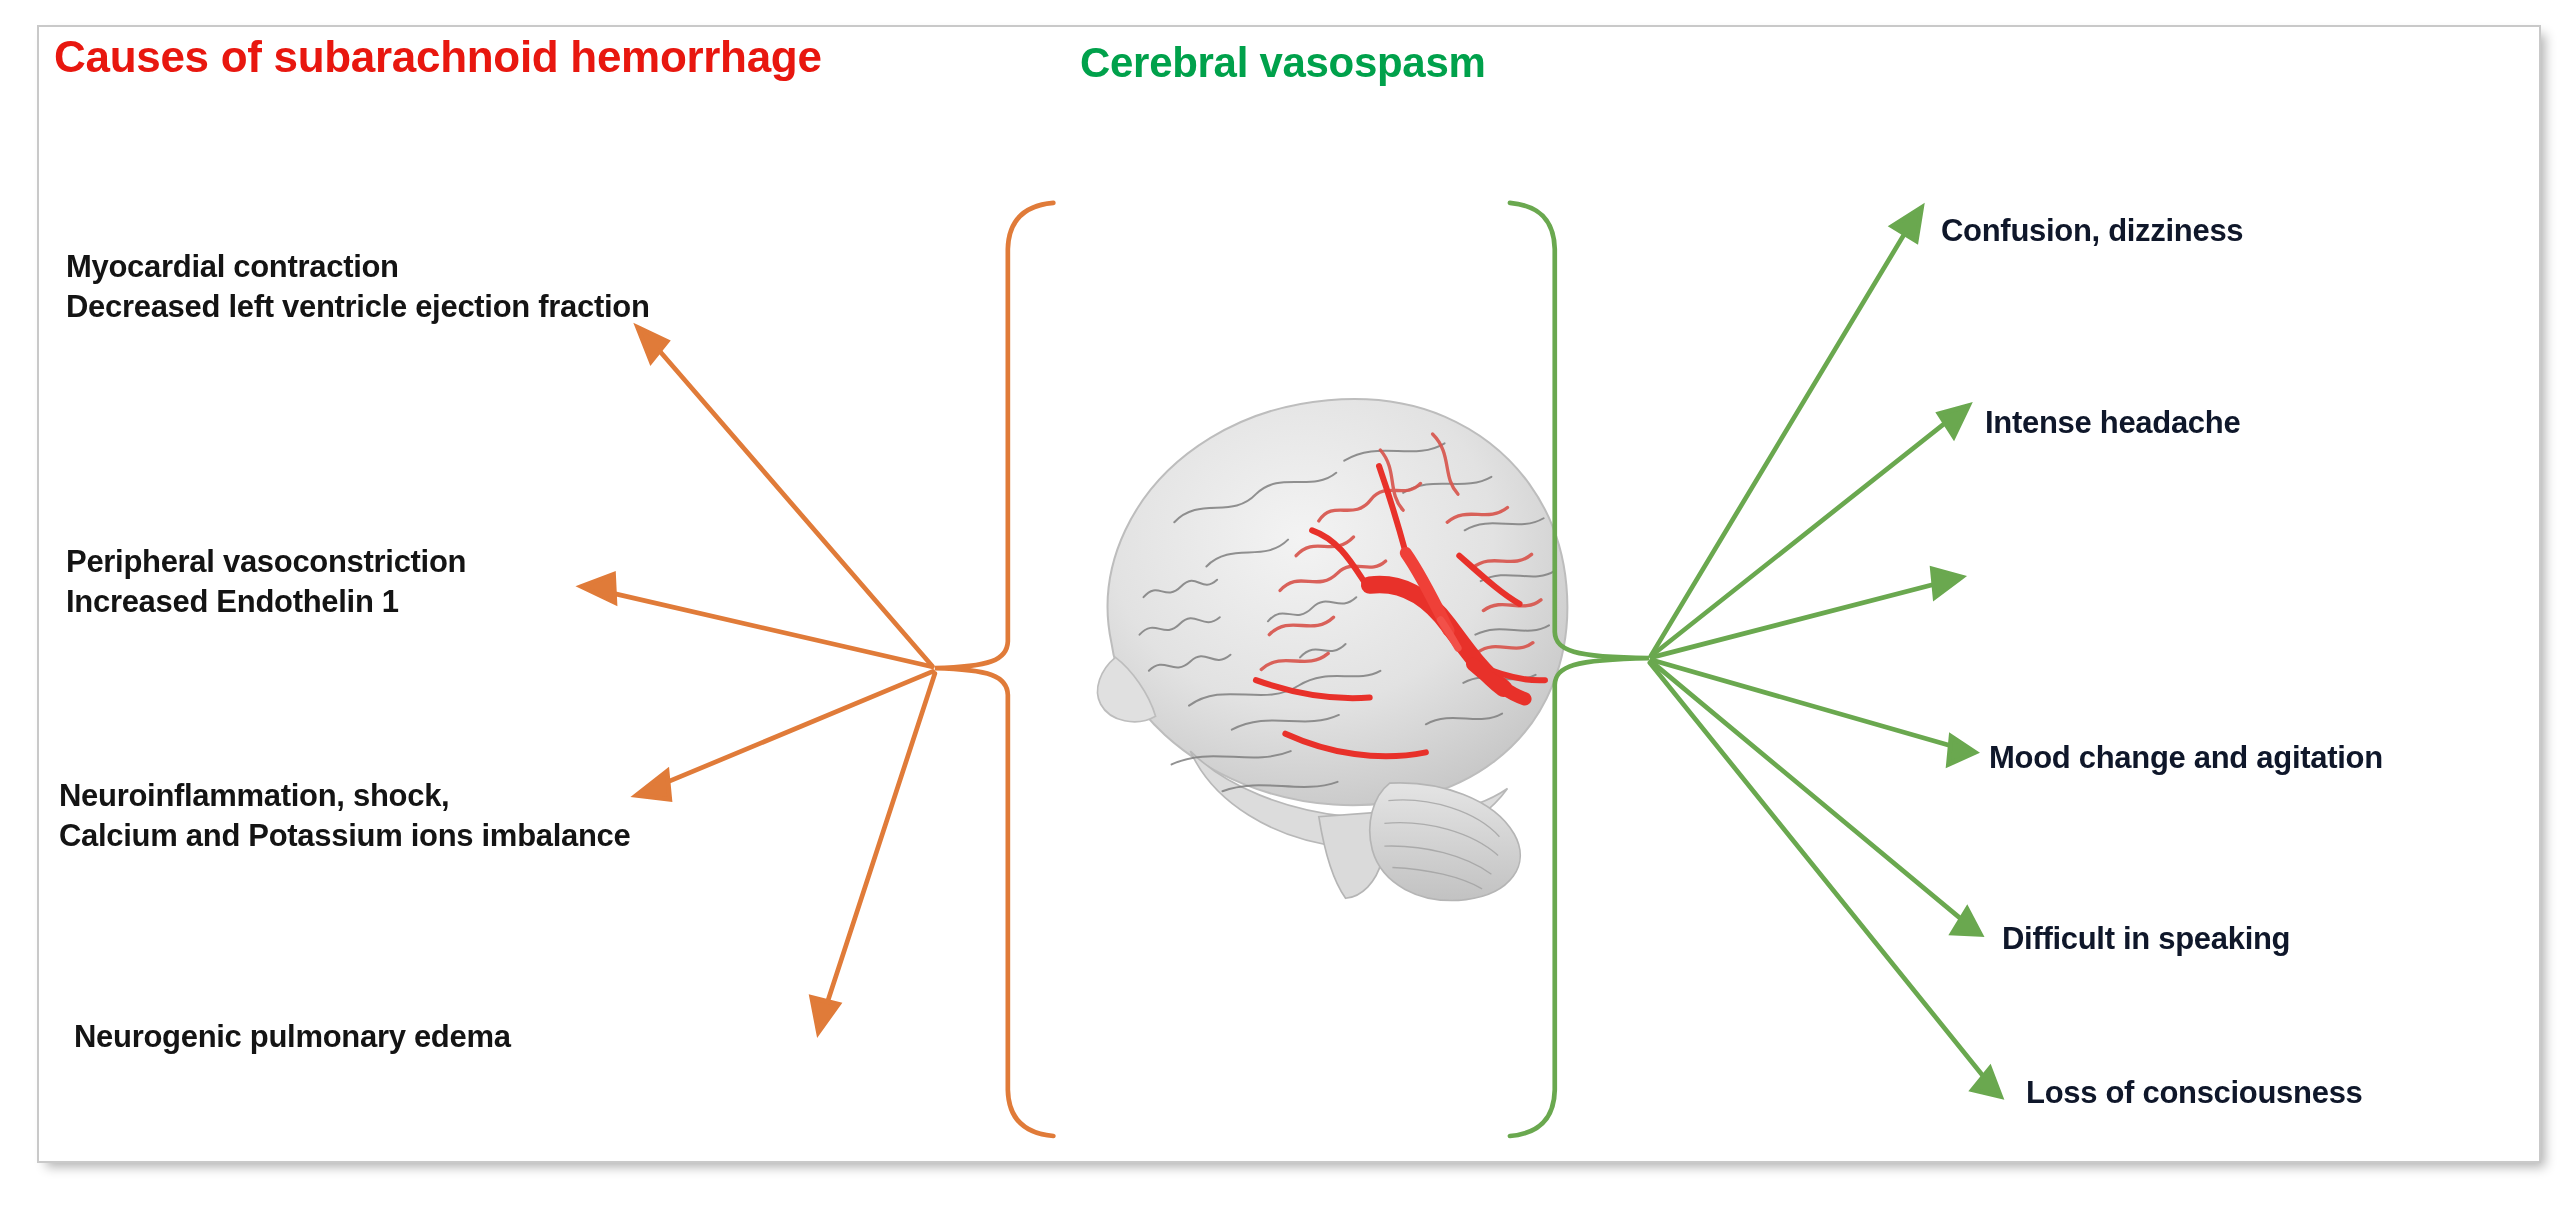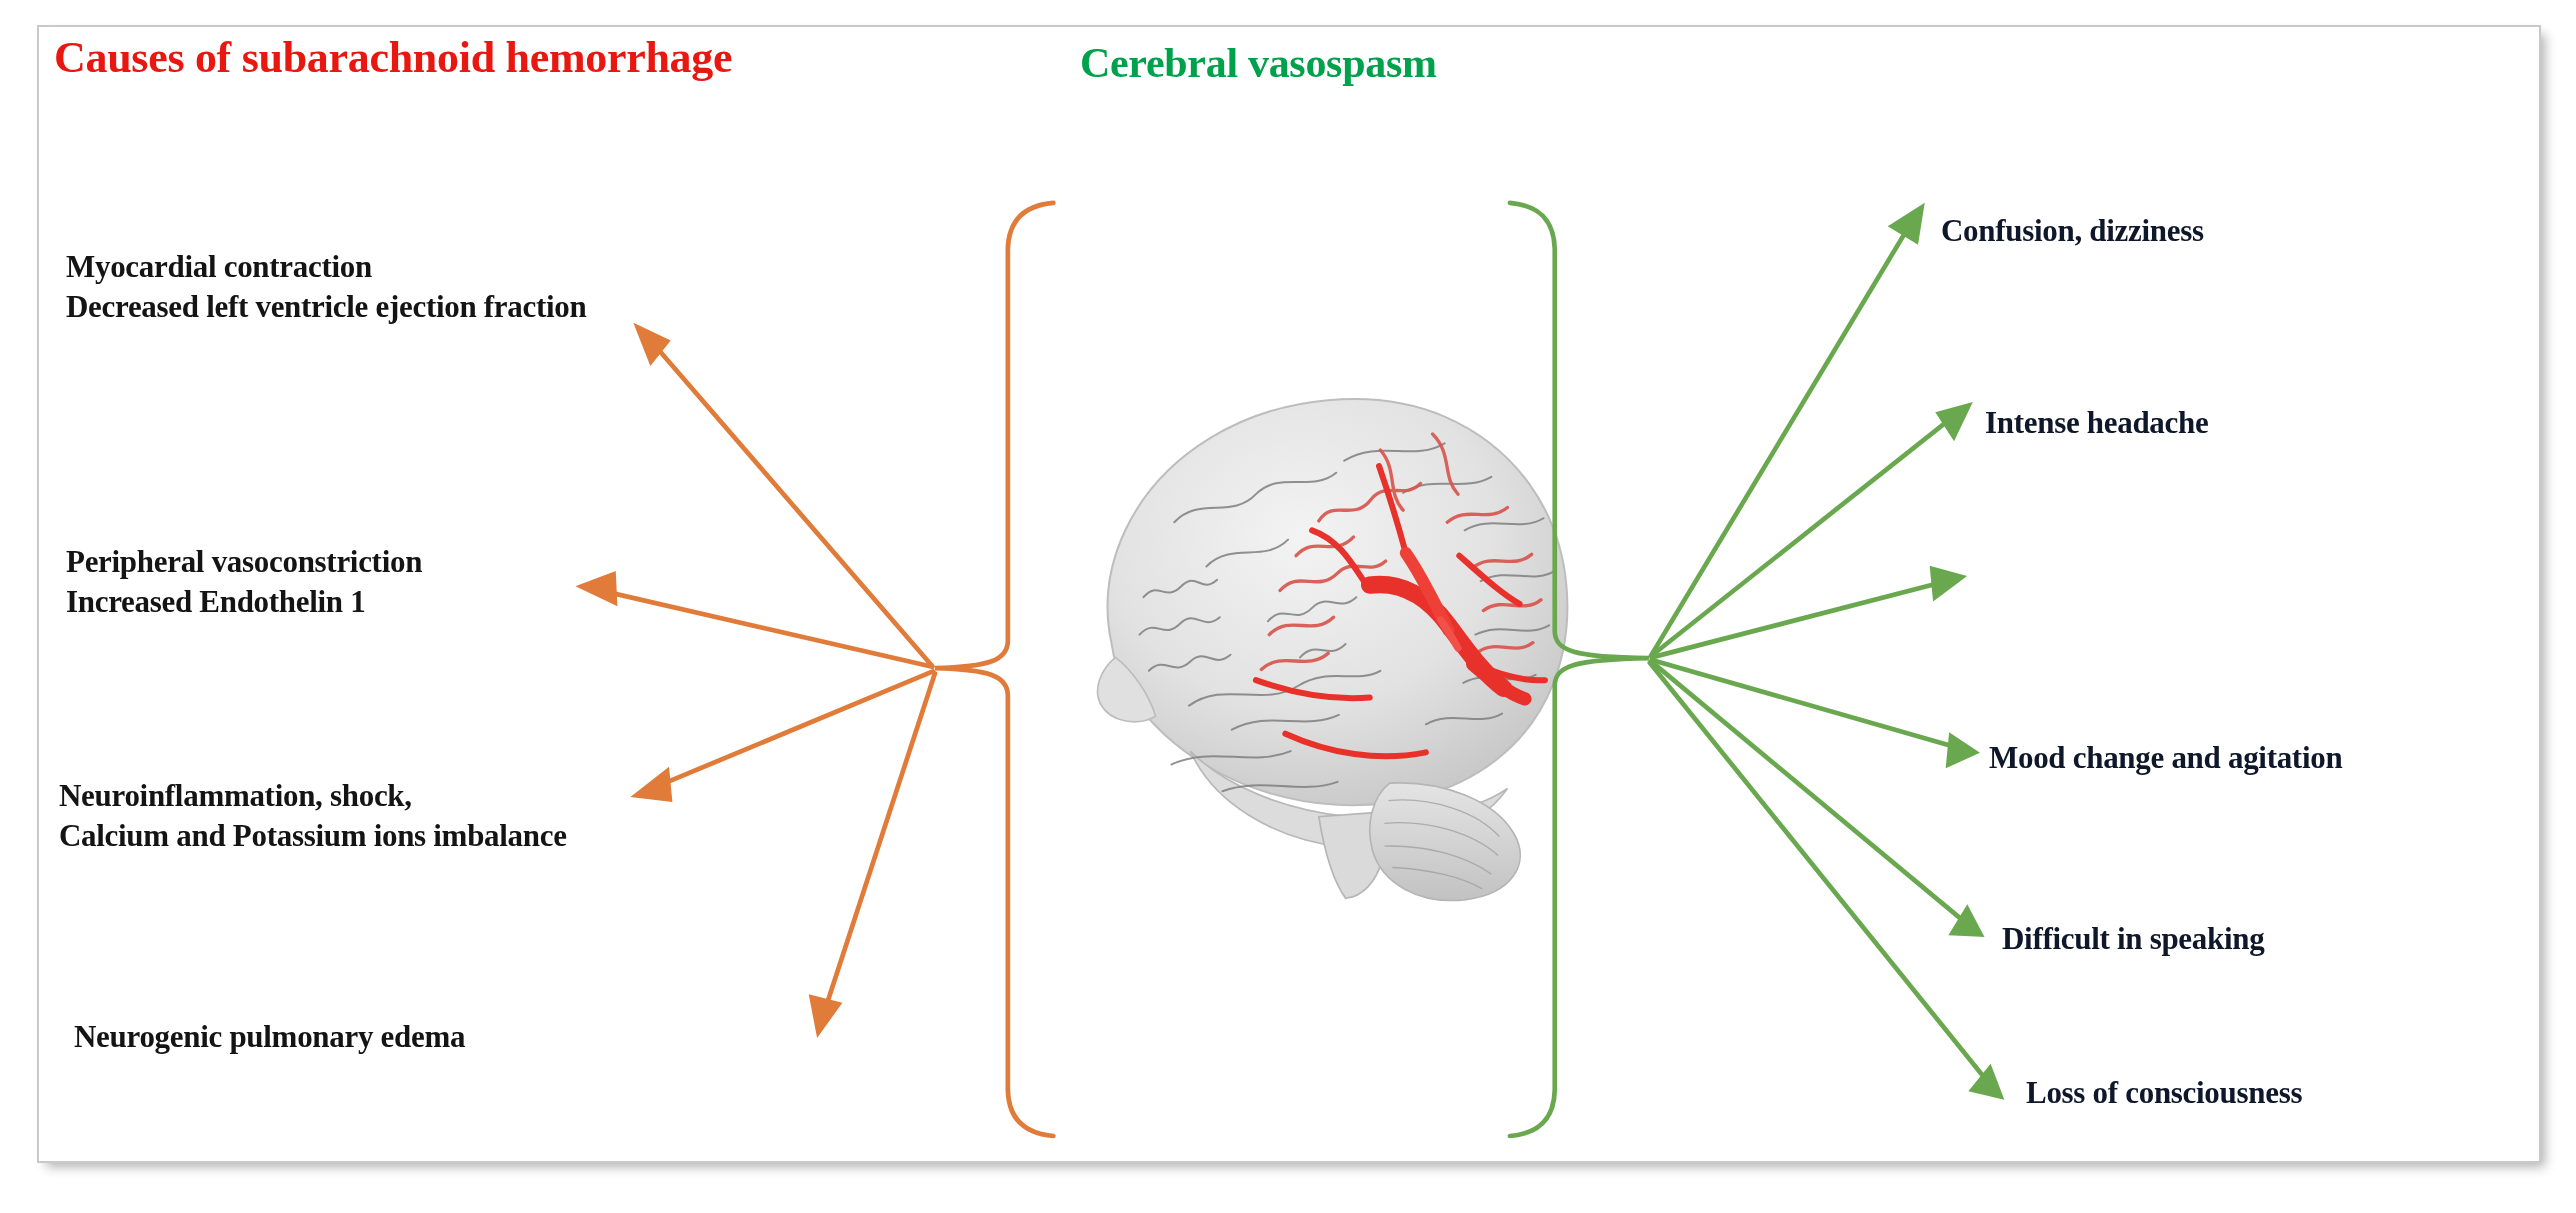--- a/index.html
+++ b/index.html
@@ -9,21 +9,20 @@
   }
   body {
     font-family: "Liberation Sans", sans-serif;
   }
   #figure {
     position: relative;
     width: 2576px;
     height: 1213px;
     background: #ffffff;
     overflow: hidden;
-    font-family: Liberation Serif, serif;
   }
   
   #frame {
     position: absolute;
     left: 37px;
     top: 25.4px;
     width: 2504px;
     height: 1138px;
     background: #ffffff;
     border: 2px solid #c9c9c9;

